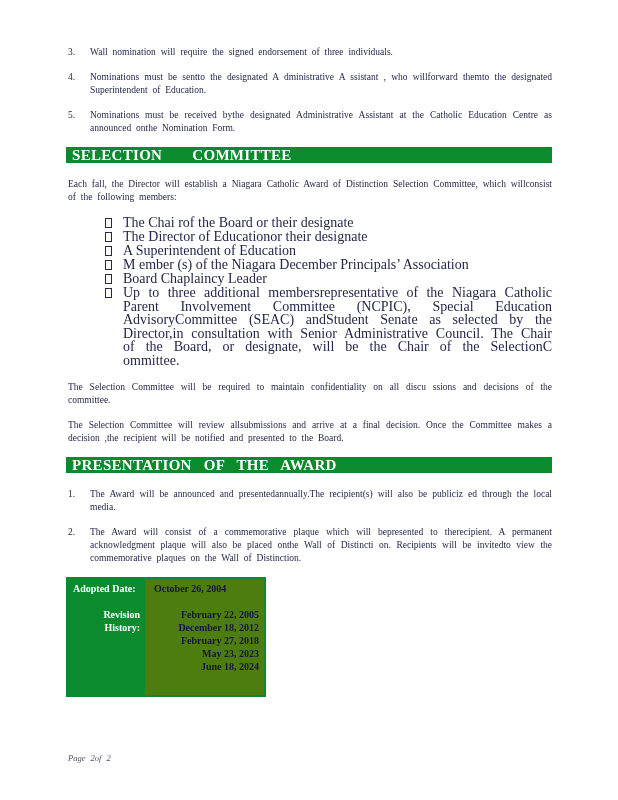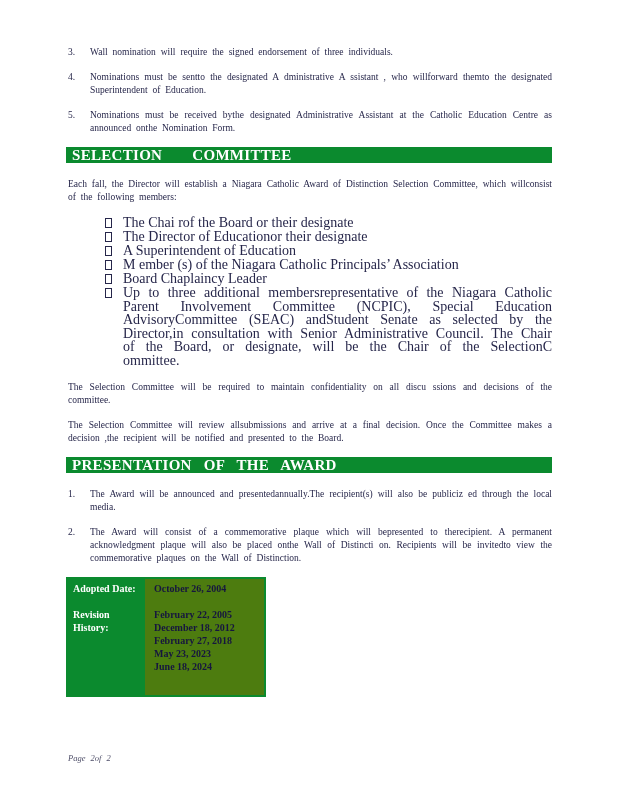--- a/index.html
+++ b/index.html
@@ -92,21 +92,21 @@
     width:72px;
   }
   .adoption-table td.w{
     background:#4d7c0f;
     color:#16163f;
     font-weight:bold;
     padding-left:9px;
     width:115px;
   }
   .adoption-table tr.row1 td{padding-bottom:10px;}
-  .adoption-table tr.row2 td{padding-bottom:22px;}
+  .adoption-table tr.row2 td{padding-bottom:22px;text-align:right;}
   .footer{
     position:absolute;
     left:68px;top:752px;
     font-size:8.5px;
     line-height:12px;
     font-style:italic;
     color:#50506a;
     word-spacing:3px;
   }
 </style>
@@ -143,21 +143,21 @@
       <div class="bullet-item">
         <span class="box"></span>
         <span class="txt">The Director of Educationor their designate</span>
       </div>
       <div class="bullet-item">
         <span class="box"></span>
         <span class="txt">A Superintendent of Education</span>
       </div>
       <div class="bullet-item">
         <span class="box"></span>
-        <span class="txt">M ember (s) of the Niagara Catholic Principals’ Association</span>
+        <span class="txt">M ember (s) of the Niagara December Principals’ Association</span>
       </div>
       <div class="bullet-item">
         <span class="box"></span>
         <span class="txt">Board Chaplaincy Leader</span>
       </div>
       <div class="bullet-item">
         <span class="box"></span>
         <span class="txt just">Up to three additional membersrepresentative of the Niagara Catholic Parent Involvement Committee (NCPIC), Special Education AdvisoryCommittee (SEAC) andStudent Senate as selected by the Director,in consultation with Senior Administrative Council. The Chair of the Board, or designate, will be the Chair of the SelectionC ommittee.</span>
       </div>
     </div>

